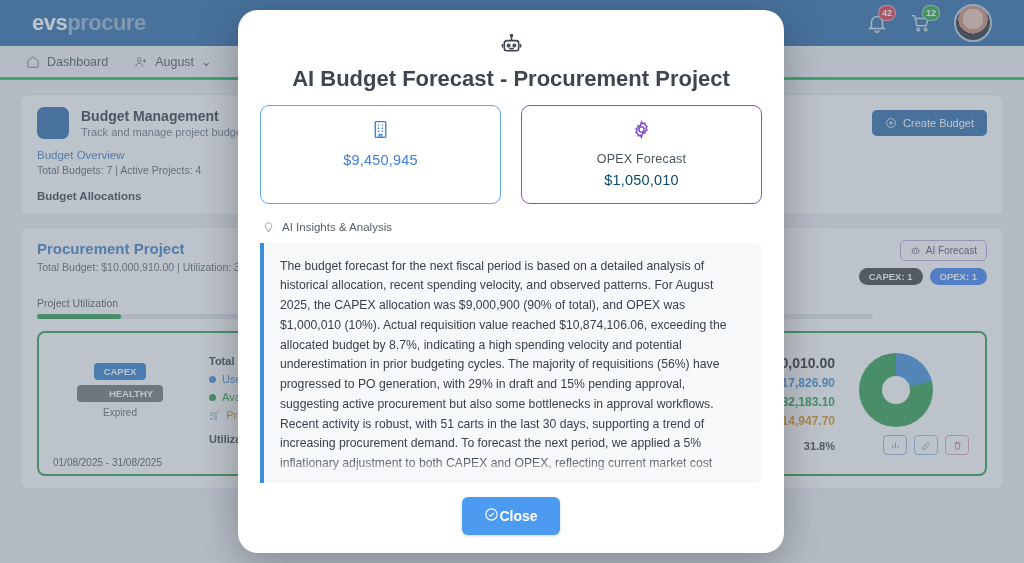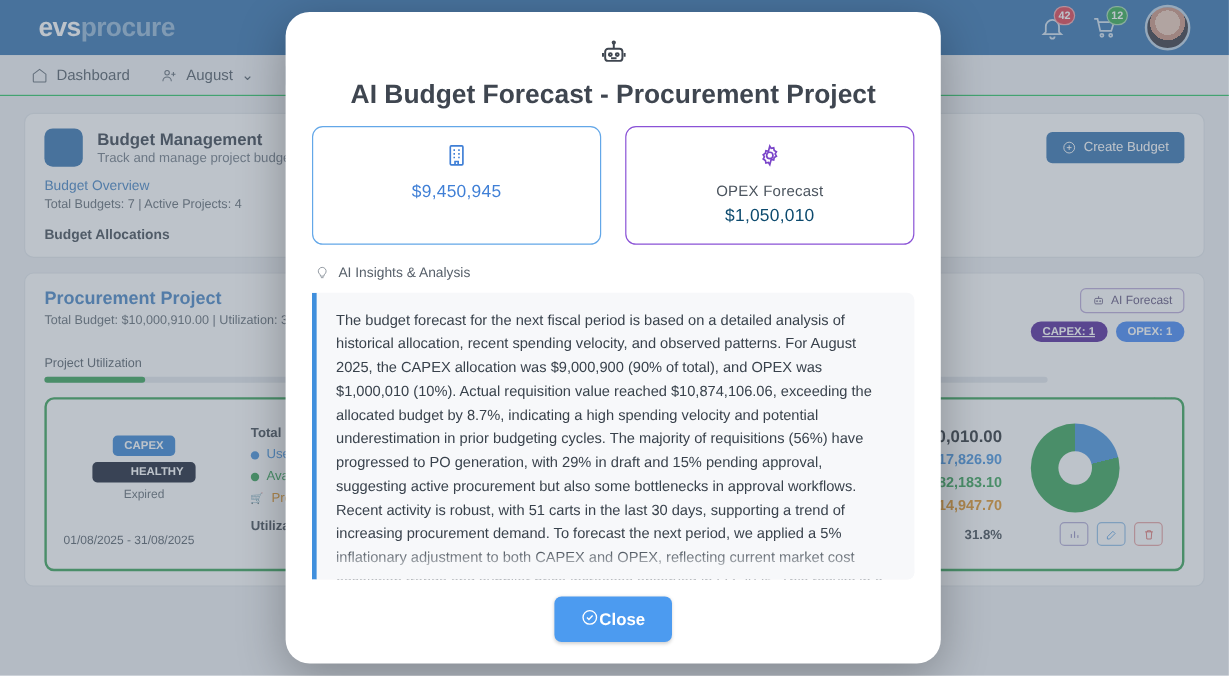--- a/index.html
+++ b/index.html
@@ -34,21 +34,21 @@
   }
   .badge-red { background: #dc3545; }
   .badge-green { background: #28a745; }
   .avatar {
     width: 38px; height: 38px; border-radius: 50%;
     background: radial-gradient(circle at 50% 38%, #e9c6b4 0 38%, #c98f7a 38% 54%, #2d2d35 54% 100%);
     border: 2px solid #b9cfe3;
   }
 
   .navbar {
-    height: 34px; background: #f1f3f6; border-bottom: 1px solid #22c55e;
+    height: 34px; background: #f1f3f6; border-bottom: 3px solid #22c55e;
     display: flex; align-items: center; gap: 26px; padding: 0 26px;
     font-size: 12.5px; color: #4a5560;
   }
   .nav-item { display: flex; align-items: center; gap: 7px; }
   .nav-item svg { width: 14px; height: 14px; stroke: #5a6570; fill: none; stroke-width: 1.5; }
   .nav-active {
     background: #ffffff; border: 1px solid #b9c6d4; border-radius: 4px;
     padding: 3px 10px; color: #2b6cab;
   }
 
@@ -77,36 +77,36 @@
   .proj-row { display: flex; justify-content: space-between; align-items: flex-start; }
   .proj-name { font-size: 15px; font-weight: bold; color: #3f7fc1; }
   .proj-meta { font-size: 10.5px; color: #5c666f; margin-top: 4px; }
   .ai-fc-btn {
     border: 1px solid #b9a7d8; border-radius: 5px; background: #fff;
     font-size: 10px; color: #5a4d78; padding: 4px 9px;
     display: inline-flex; align-items: center; gap: 5px;
   }
   .pill-row { display: flex; gap: 7px; margin-top: 7px; justify-content: flex-end; }
   .pill { border-radius: 11px; font-size: 9.5px; color: #fff; padding: 3px 10px; font-weight: bold; }
-  .pill-capex { background: #4c1d95; text-decoration: underline; }
+  .pill-capex { background: #404040; }
   .pill-opex { background: #3b82f6; }
 
   .util-label { font-size: 10.5px; color: #4f5963; margin-top: 12px; }
   .util-bar-track { height: 5px; background: #e4e8ed; border-radius: 3px; margin-top: 5px; width: 88%; }
   .util-bar-fill { height: 5px; width: 10%; background: #2f9e4f; border-radius: 3px; }
   .util-pct { position: absolute; right: 40px; top: 330px; font-size: 11px; color: #515b65; }
 
   .detail-card {
     margin-top: 12px; border: 2px solid #2f9e4f; border-radius: 8px;
     background: #fff; padding: 12px 16px; position: relative; height: 145px;
   }
   .tag { display: inline-block; border-radius: 4px; font-size: 9.5px; font-weight: bold;
          color: #fff; padding: 3px 10px; }
   .tag-capex { background: #2f7fd1; }
-  .tag-healthy { background: #0f172a; margin-top: 5px; padding-left: 32px; }
+  .tag-healthy { background: #737373; margin-top: 5px; padding-left: 32px; }
   .tag-exp { font-size: 10px; color: #5c666f; margin-top: 5px; }
   .legend-t { font-size: 11px; font-weight: bold; color: #39424c; }
   .legend-i { font-size: 11px; margin-top: 6px; display: flex; align-items: center; gap: 6px; }
   .dot { width: 7px; height: 7px; border-radius: 50%; display: inline-block; }
   .money { text-align: right; }
   .m0 { font-size: 14px; font-weight: bold; color: #23292f; }
   .m1 { font-size: 12px; font-weight: bold; color: #3f8fdd; margin-top: 5px; }
   .m2 { font-size: 12px; font-weight: bold; color: #2f9e4f; margin-top: 5px; }
   .m3 { font-size: 12px; font-weight: bold; color: #e0901e; margin-top: 5px; }
   .m4 { font-size: 11px; font-weight: bold; color: #3a434c; margin-top: 12px; }
@@ -340,21 +340,21 @@
                   </svg>
                 </div>
               <div class="act-btn act-b3">
                   <svg viewBox="0 0 24 24">
                     <path d="M5 7h14M9 7V5h6v2M7 7l1 13h8l1-13"></path>
                   </svg>
                 </div>
             </div>
           </div>
         </div>
-        <div style="position:absolute; left:14px; bottom:18px; font-size:10px; color:#4f5963;">01/08/2025 - 31/08/2025</div>
+        <div style="position:absolute; left:14px; bottom:6px; font-size:10px; color:#4f5963;">01/08/2025 - 31/08/2025</div>
       </div>
     </div>
   </div>
 </div>
 
 <div id="overlay"></div>
 
 <div id="modal">
 
   <div class="modal-title">

